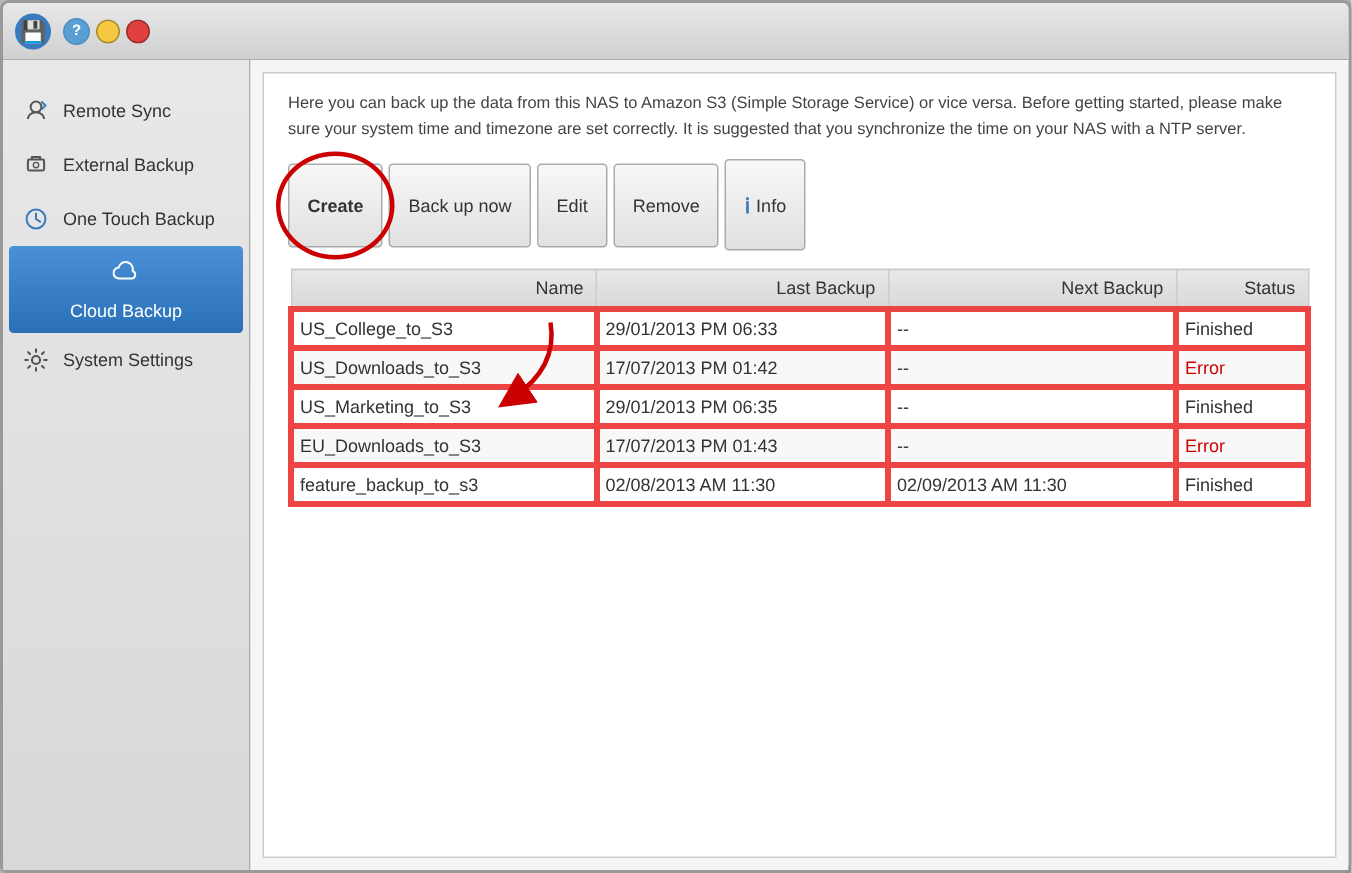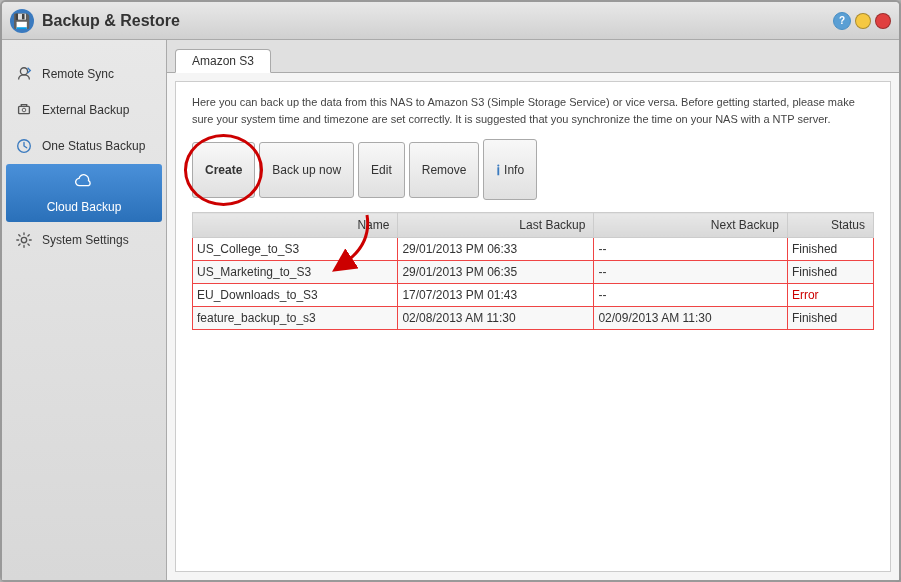--- a/index.html
+++ b/index.html
@@ -233,21 +233,21 @@
     }
     .backup-table th {
       background: linear-gradient(to bottom, #e8e8e8, #d8d8d8);
       border: 1px solid #ccc;
       padding: 5px 8px;
       text-align: right;
       font-weight: normal;
       color: #333;
     }
     .backup-table td {
-      border: 1px solid #ef4444;
+      border: 4px solid #ef4444;
       padding: 4px 4px;
       color: #333;
     }
     .backup-table tr:nth-child(even) td {
       background: #f8f8f8;
     }
     .status-error {
       color: #cc0000;
       cursor: pointer;
       text-decoration: none;
@@ -267,21 +267,20 @@
       z-index: 20;
     }
   </style>
 </head>
 <body>
 
 <div class="window">
 
   <div class="titlebar">
     <div class="titlebar-icon">💾</div>
-    <span class="titlebar-title">Backup &amp; Restore</span>
     <div class="titlebar-controls">
       <div class="titlebar-btn help-btn">?</div>
       <div class="titlebar-btn minimize-btn"></div>
       <div class="titlebar-btn close-btn"></div>
     </div>
   </div>
 
   <div class="main-layout">
 
     <div class="sidebar">
@@ -309,21 +308,21 @@
         <span>External Backup</span>
       </div>
 
       <div class="sidebar-item">
         <div class="sidebar-icon">
           <svg viewBox="0 0 20 20" fill="none">
             <circle cx="10" cy="10" r="7" stroke="#3a7abf" stroke-width="1.5"></circle>
             <path d="M10 6v4l3 2" stroke="#3a7abf" stroke-width="1.5" stroke-linecap="round"></path>
           </svg>
         </div>
-        <span>One Status Backup</span>
+        <span>One Touch Backup</span>
       </div>
 
       <div class="sidebar-item active">
         <div class="sidebar-icon">
           <svg viewBox="0 0 20 20" fill="none">
             <path d="M5 14a4 4 0 01-.5-8A5 5 0 0115 8.5a3 3 0 010 5.5H5z" stroke="white" stroke-width="1.5" fill="none"></path>
           </svg>
         </div>
         <span>Cloud Backup</span>
       </div>
@@ -334,23 +333,20 @@
             <circle cx="10" cy="10" r="3" stroke="#555" stroke-width="1.5"></circle>
             <path d="M10 2v2M10 16v2M2 10h2M16 10h2M4.2 4.2l1.4 1.4M14.4 14.4l1.4 1.4M4.2 15.8l1.4-1.4M14.4 5.6l1.4-1.4" stroke="#555" stroke-width="1.5" stroke-linecap="round"></path>
           </svg>
         </div>
         <span>System Settings</span>
       </div>
     </div>
 
     <div class="content" style="position:relative;">
 
-      <div class="tab-bar">
-        <div class="tab active">Amazon S3</div>
-      </div>
 
       <div class="content-body">
 
         <p class="info-text">Here you can back up the data from this NAS to Amazon S3 (Simple Storage Service) or vice versa. Before getting started, please make sure your system time and timezone are set correctly. It is suggested that you synchronize the time on your NAS with a NTP server.</p>
 
         <div class="toolbar">
           <div class="create-highlight">
             <button class="toolbar-btn create-btn">Create</button>
           </div>
           <button class="toolbar-btn">Back up now</button>
@@ -370,20 +366,26 @@
               <th>Next Backup</th>
               <th>Status</th>
             </tr>
           </thead>
           <tbody id="table-body">
           <tr>
                 <td>US_College_to_S3</td>
                 <td>29/01/2013 PM 06:33</td>
                 <td>--</td>
                 <td class="status-finished">Finished</td>
+              </tr>
+              <tr>
+                <td>US_Downloads_to_S3</td>
+                <td>17/07/2013 PM 01:42</td>
+                <td>--</td>
+                <td><a href="#" class="status-error">Error</a></td>
               </tr>
               <tr>
                 <td>US_Marketing_to_S3</td>
                 <td>29/01/2013 PM 06:35</td>
                 <td>--</td>
                 <td class="status-finished">Finished</td>
               </tr>
               <tr>
                 <td>EU_Downloads_to_S3</td>
                 <td>17/07/2013 PM 01:43</td>

